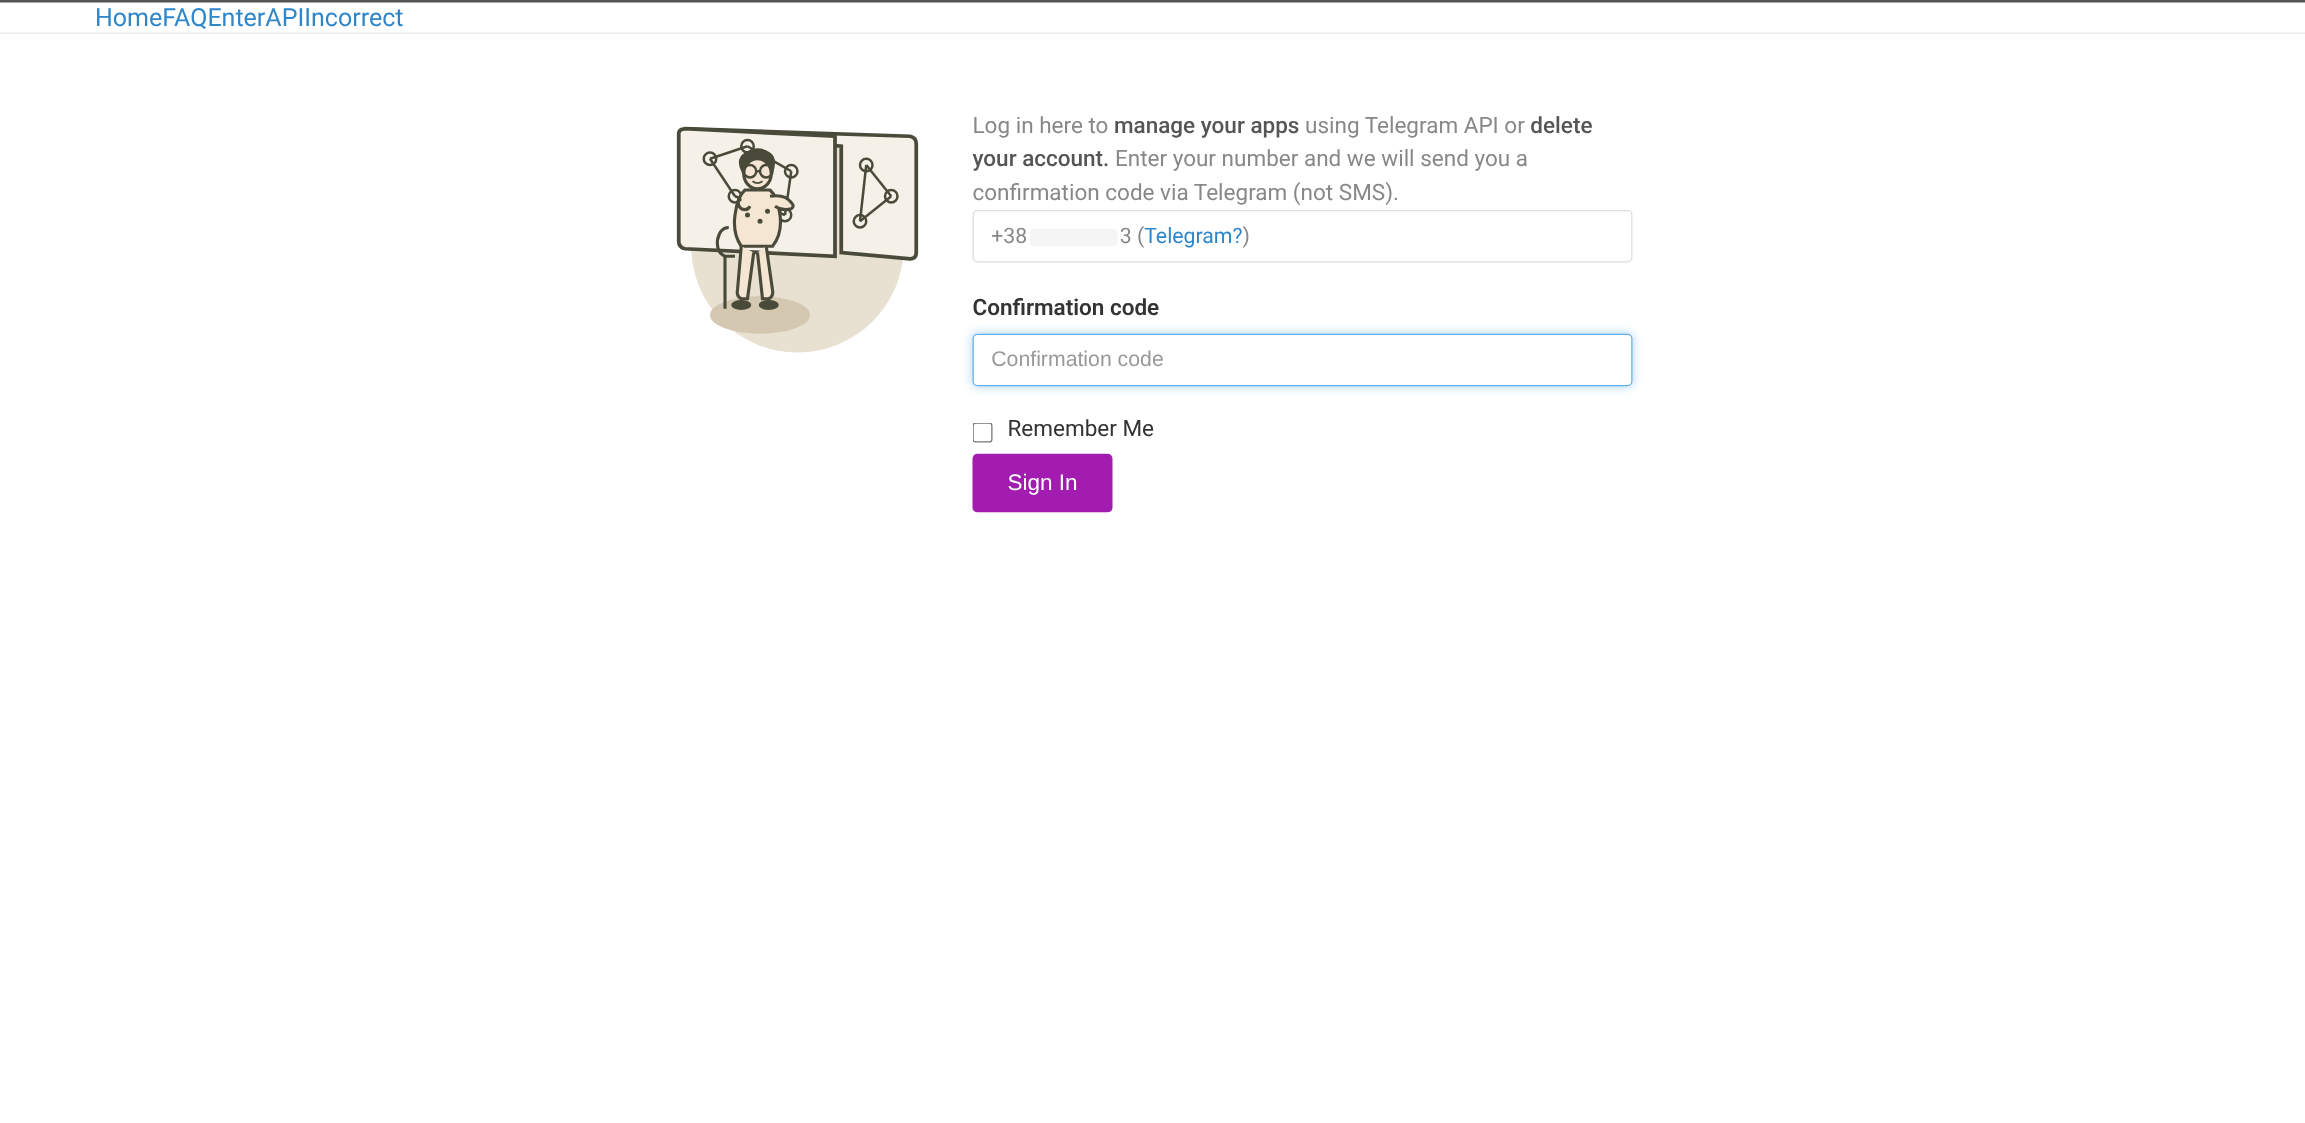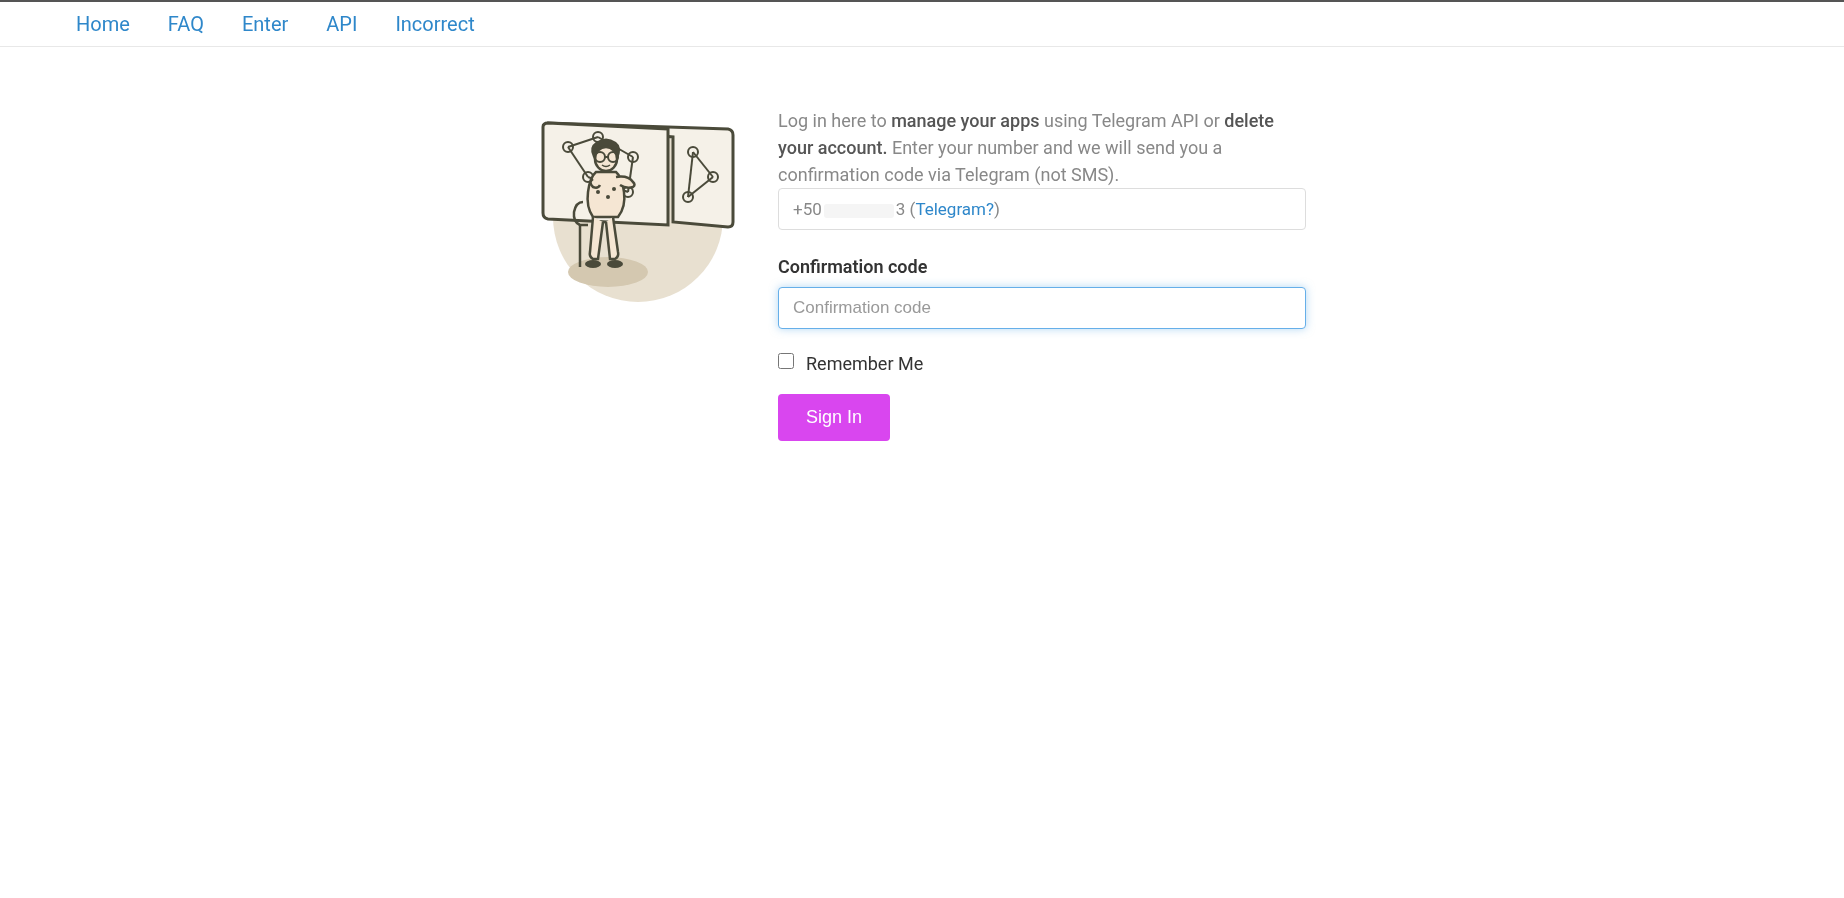--- a/index.html
+++ b/index.html
@@ -11,22 +11,21 @@
       font-family: -apple-system, BlinkMacSystemFont, "Segoe UI", Roboto, Helvetica, Arial, sans-serif;
       background: #fff;
     }
     .navbar {
       border-top: 2px solid #555;
       border-bottom: 1px solid #e8e8e8;
       padding: 0;
     }
     .navbar-inner {
       display: flex;
-      padding: 10px 76px;
-      gap: 38px;
+      padding: 0 76px;
     }
     .nav-link {
       color: #2e87ca;
       font-size: 20px;
       text-decoration: none;
       cursor: pointer;
     }
     .container {
       max-width: 768px;
       margin: 0 auto;
@@ -94,36 +93,36 @@
       font-size: 17px;
       outline: none;
       box-shadow: 0 0 8px rgba(102, 175, 233, 0.5);
       margin-bottom: 24px;
     }
     .confirmation-input::placeholder {
       color: #999;
     }
     .checkbox-row {
       display: flex;
-      align-items: flex-start;
+      align-items: flex-end;
       gap: 12px;
-      margin-bottom: 20px;
+      margin-bottom: 9px;
     }
     .checkbox-row input[type="checkbox"] {
       width: 16px;
       height: 16px;
       cursor: pointer;
     }
     .checkbox-row label {
       font-size: 18px;
       color: #333;
       cursor: pointer;
     }
     .signin-button {
-      background: #d946ef;
+      background: #a21caf;
       color: #fff;
       border: none;
       border-radius: 4px;
       padding: 13px 28px;
       font-size: 18px;
       cursor: pointer;
     }
     .blur-box {
       display: inline-block;
       background: #f5f5f5;
@@ -193,21 +192,21 @@
     </svg>
   </div>
 
   <div class="content">
     
     <p class="intro-text">
       <span>Log in here to </span><span class="strong">manage your apps</span><span> using Telegram API or </span><span class="strong">delete your account.</span><span> Enter your number and we will send you a confirmation code via Telegram (not SMS).</span>
     </p>
 
     <div class="phone-display">
-      <span class="number">+50</span><span class="blur-box"></span><span class="number">3</span>
+      <span class="number">+38</span><span class="blur-box"></span><span class="number">3</span>
       <span class="paren"> (</span><a class="incorrect-link">Telegram?</a><span class="paren">)</span>
     </div>
 
     <label class="form-label">Confirmation code</label>
     <input type="text" class="confirmation-input" placeholder="Confirmation code" style="">
 
     <div class="checkbox-row">
       <input type="checkbox" id="remember" style="">
       <label for="remember">Remember Me</label>
     </div>

